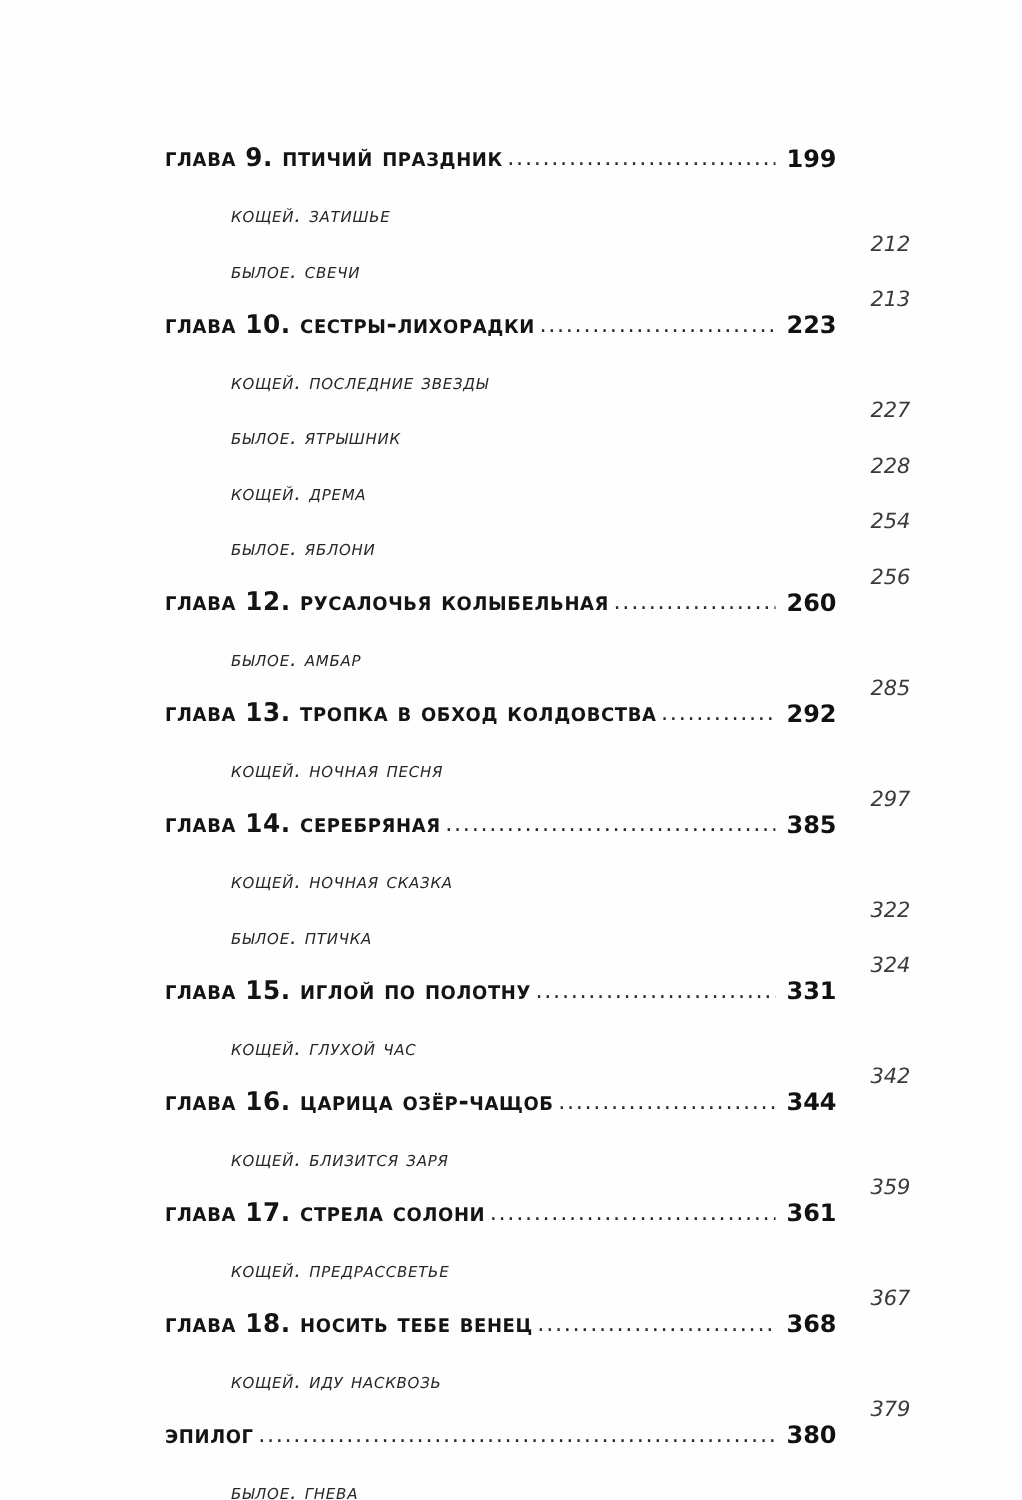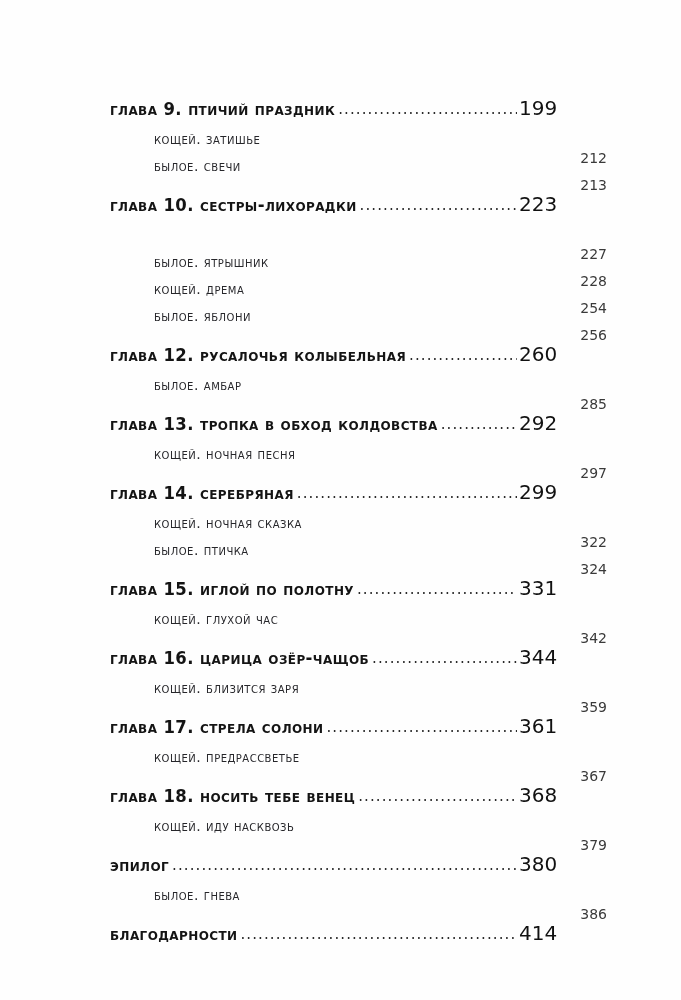--- a/index.html
+++ b/index.html
@@ -65,32 +65,33 @@
     font-size: 15px;
     line-height: 1;
     letter-spacing: 1.1px;
     color: #2a2a2a;
     position: relative;
     top: -1px;
   }
 
   .entry-chapter .page-num {
     font-family: "DejaVu Sans", sans-serif;
-    font-weight: 400;
-    font-size: 20px;
+    font-weight: 700;
+    font-size: 16px;
     color: #111111;
     white-space: nowrap;
     min-width: 44px;
-    text-align: left;
+    text-align: center;
   }
 
   
   .entry-sub {
-    margin-top: 11px;
+    margin-top: 21px;
     padding-left: 44px;
+    font-style: italic;
   }
 
   .entry-sub .label {
     font-family: "DejaVu Sans", sans-serif;
     font-weight: 400;
     font-size: 14px;
     letter-spacing: 0.5px;
     font-variant: small-caps;
     text-transform: lowercase;
     color: #26262a;
@@ -137,20 +138,21 @@
         <span class="label">Былое. Свечи</span>
         <span class="spacer"></span>
         <span class="page-num">213</span>
       </div>
       <div class="entry entry-chapter">
         <span class="label">Глава 10. Сестры-лихорадки</span>
         <span class="dots"></span>
         <span class="page-num">223</span>
       </div>
       <div class="entry entry-sub">
+        <span class="label">Кощей. Последние звезды</span>
         <span class="spacer"></span>
         <span class="page-num">227</span>
       </div>
       <div class="entry entry-sub">
         <span class="label">Былое. Ятрышник</span>
         <span class="spacer"></span>
         <span class="page-num">228</span>
       </div>
       <div class="entry entry-sub">
         <span class="label">Кощей. Дрема</span>
@@ -178,21 +180,21 @@
         <span class="page-num">292</span>
       </div>
       <div class="entry entry-sub">
         <span class="label">Кощей. Ночная песня</span>
         <span class="spacer"></span>
         <span class="page-num">297</span>
       </div>
       <div class="entry entry-chapter">
         <span class="label">Глава 14. Серебряная</span>
         <span class="dots"></span>
-        <span class="page-num">299</span>
+        <span class="page-num">385</span>
       </div>
       <div class="entry entry-sub">
         <span class="label">Кощей. Ночная сказка</span>
         <span class="spacer"></span>
         <span class="page-num">322</span>
       </div>
       <div class="entry entry-sub">
         <span class="label">Былое. Птичка</span>
         <span class="spacer"></span>
         <span class="page-num">324</span>

